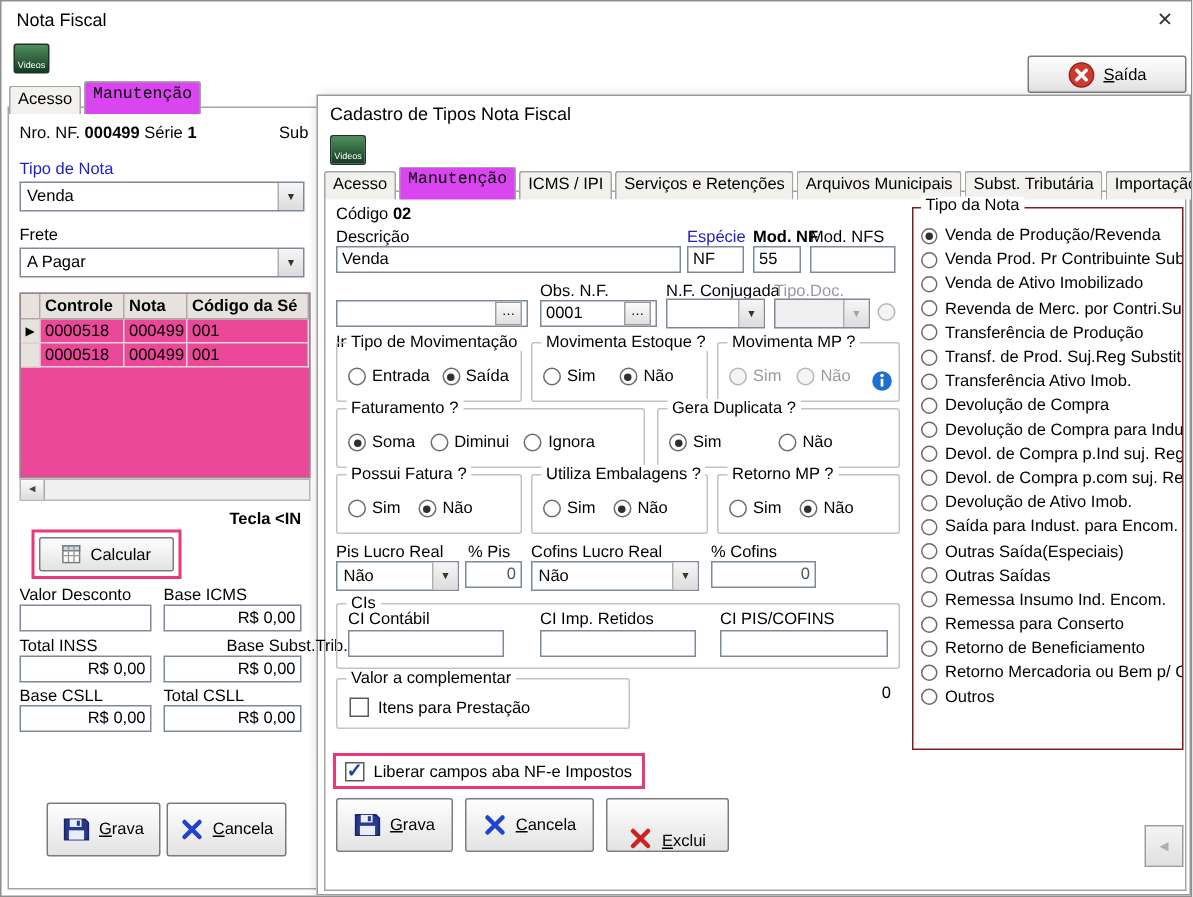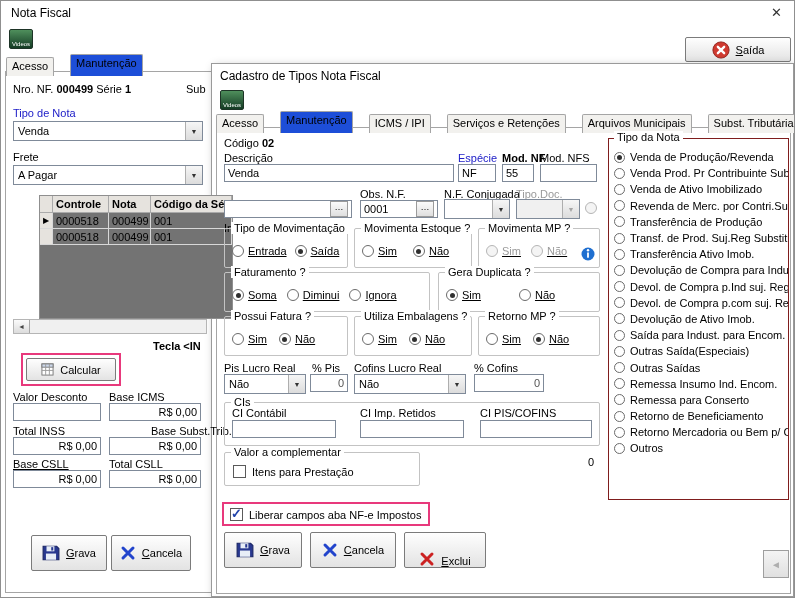--- a/index.html
+++ b/index.html
@@ -20,37 +20,37 @@
   .combo.disabled{background:#f0f0f0;}
   .combo.disabled .combo-arrow{color:#a5a5a5;}
   .dots-btn{width:16px;height:14px;margin-left:auto;background:linear-gradient(#fbfbfb,#dfdfdf);
     border:1px solid #9b9b9b;font-size:9px;line-height:11px;text-align:center;}
   .btn{position:absolute;border:1px solid #7b7b7b;border-radius:2px;background:linear-gradient(#fefefe,#e3e3e3);
     display:flex;align-items:center;justify-content:center;gap:6px;box-sizing:border-box;cursor:default;}
   .btn .accel{display:block;}
   .accel::first-letter{text-decoration:underline;}
   .tabs{position:absolute;display:flex;align-items:flex-end;}
   .tab{border:1px solid #a5a5a5;border-bottom:none;border-radius:2px 2px 0 0;background:#f2f1ee;
-    padding:2px 5px 3px;margin-right:16px;height:13px;line-height:13px;white-space:nowrap;}
-  .tab.active{background:#1d4ed8;height:16px;position:relative;z-index:3;}
+    padding:2px 5px 3px;margin-right:2px;height:13px;line-height:13px;white-space:nowrap;}
+  .tab.active{background:#d946ef;height:16px;position:relative;z-index:3;font-family:Liberation Mono, monospace;}
   .panel{position:absolute;border:1px solid #a5a5a5;background:#fff;box-sizing:border-box;}
   .grp{position:absolute;border:1px solid #c3c3c3;border-radius:2px;box-sizing:border-box;}
   .grp-title{position:absolute;top:-7px;left:6px;background:#fff;padding:0 3px;white-space:nowrap;}
-  .grp-row{position:absolute;left:7px;right:3px;top:16px;display:flex;align-items:center;gap:10px;text-decoration:underline;}
+  .grp-row{position:absolute;left:7px;right:3px;top:16px;display:flex;align-items:center;gap:10px;}
   .radio{display:inline-flex;align-items:center;gap:4px;white-space:nowrap;}
   .radio.disabled{color:#9a9a9a;}
   .rb{width:12px;height:12px;border:1px solid #6b6b6b;border-radius:50%;background:#fff;
     display:inline-block;position:relative;box-sizing:border-box;flex:none;}
   .rb.checked::after{content:'';position:absolute;left:2.5px;top:2.5px;width:5px;height:5px;
     border-radius:50%;background:#2f2f2f;}
   .radio.disabled .rb{border-color:#b5b5b5;background:#f4f4f4;}
   .cb{width:13px;height:13px;border:1px solid #5a5a5a;background:#fff;display:inline-block;
     position:relative;box-sizing:border-box;flex:none;}
   .cb.checked::after{content:'✓';position:absolute;left:0px;top:-3px;font-size:13px;font-weight:bold;color:#2244aa;}
-  .grid{position:absolute;border:1px solid #8f8f8f;background:#737373;box-sizing:border-box;overflow:hidden;margin-left:26px;}
+  .grid{position:absolute;border:1px solid #8f8f8f;background:#ec4899;box-sizing:border-box;overflow:hidden;}
   .g-row{display:flex;height:16px;line-height:16px;}
   .g-head{height:17px;line-height:17px;font-weight:bold;}
   .g-cell{border-right:1px solid #d8d8d8;border-bottom:1px solid #d8d8d8;padding:0 3px;
     overflow:hidden;white-space:nowrap;box-sizing:border-box;}
   .g-head .g-cell{background:#e6e3de;border-right:1px solid #aaa;border-bottom:1px solid #aaa;}
   .g-marker{width:13px;flex:none;background:#e6e3de;padding:0;text-align:center;font-size:8px;line-height:16px;}
   .c0{width:56px;flex:none;}
   .c1{width:42px;flex:none;}
   .c2{flex:1;}
   .hscroll{position:absolute;background:#f0f0f0;border:1px solid #b5b5b5;display:flex;box-sizing:border-box;}
@@ -164,21 +164,21 @@
   <span class="lbl" style="left:12px;top:390px;z-index:1;">Valor Desconto</span>
   <span class="lbl" style="left:108px;top:390px;z-index:1;">Base ICMS</span>
   <div class="fld" style="left:12px;top:402px;width:88px;z-index:1;"></div>
   <div class="fld right" style="left:108px;top:402px;width:92px;z-index:1;">R$ 0,00</div>
 
   <span class="lbl" style="left:12px;top:424px;z-index:1;">Total INSS</span>
   <span class="lbl" style="left:108px;top:424px;z-index:1;padding-left:42px;">Base Subst.Trib.</span>
   <div class="fld right" style="left:12px;top:436px;width:88px;z-index:1;">R$ 0,00</div>
   <div class="fld right" style="left:108px;top:436px;width:92px;z-index:1;">R$ 0,00</div>
 
-  <span class="lbl" style="left:12px;top:457px;z-index:1;text-decoration:underline;">Base CSLL</span>
+  <span class="lbl" style="left:12px;top:457px;z-index:1;">Base CSLL</span>
   <span class="lbl" style="left:108px;top:457px;z-index:1;">Total CSLL</span>
   <div class="fld right" style="left:12px;top:469px;width:88px;z-index:1;">R$ 0,00</div>
   <div class="fld right" style="left:108px;top:469px;width:92px;z-index:1;">R$ 0,00</div>
 
   <div class="btn" style="left:30px;top:534px;width:76px;height:36px;z-index:1;">
     <svg width="18" height="18" viewBox="0 0 16 16">
       <path d="M1 2 L13 2 L15 4 L15 14 L1 14 Z" fill="#28388f" stroke="#1b2665"></path>
       <rect x="4" y="2" width="7" height="4.5" fill="#e8eef7"></rect>
       <rect x="8.2" y="2.8" width="1.8" height="3" fill="#28388f"></rect>
       <rect x="3.5" y="8.5" width="9" height="5.5" fill="#e8eef7"></rect>
@@ -458,20 +458,24 @@
           <div class="list-radio">
             <span class="rb"></span>
             <span>Transf. de Prod. Suj.Reg Substitu</span>
           </div>
           <div class="list-radio">
             <span class="rb"></span>
             <span>Transferência Ativo Imob.</span>
           </div>
           <div class="list-radio">
             <span class="rb"></span>
+            <span>Devolução de Compra</span>
+          </div>
+          <div class="list-radio">
+            <span class="rb"></span>
             <span>Devolução de Compra para Indu</span>
           </div>
           <div class="list-radio">
             <span class="rb"></span>
             <span>Devol. de Compra p.Ind suj. Regi</span>
           </div>
           <div class="list-radio">
             <span class="rb"></span>
             <span>Devol. de Compra p.com suj. Re</span>
           </div>

